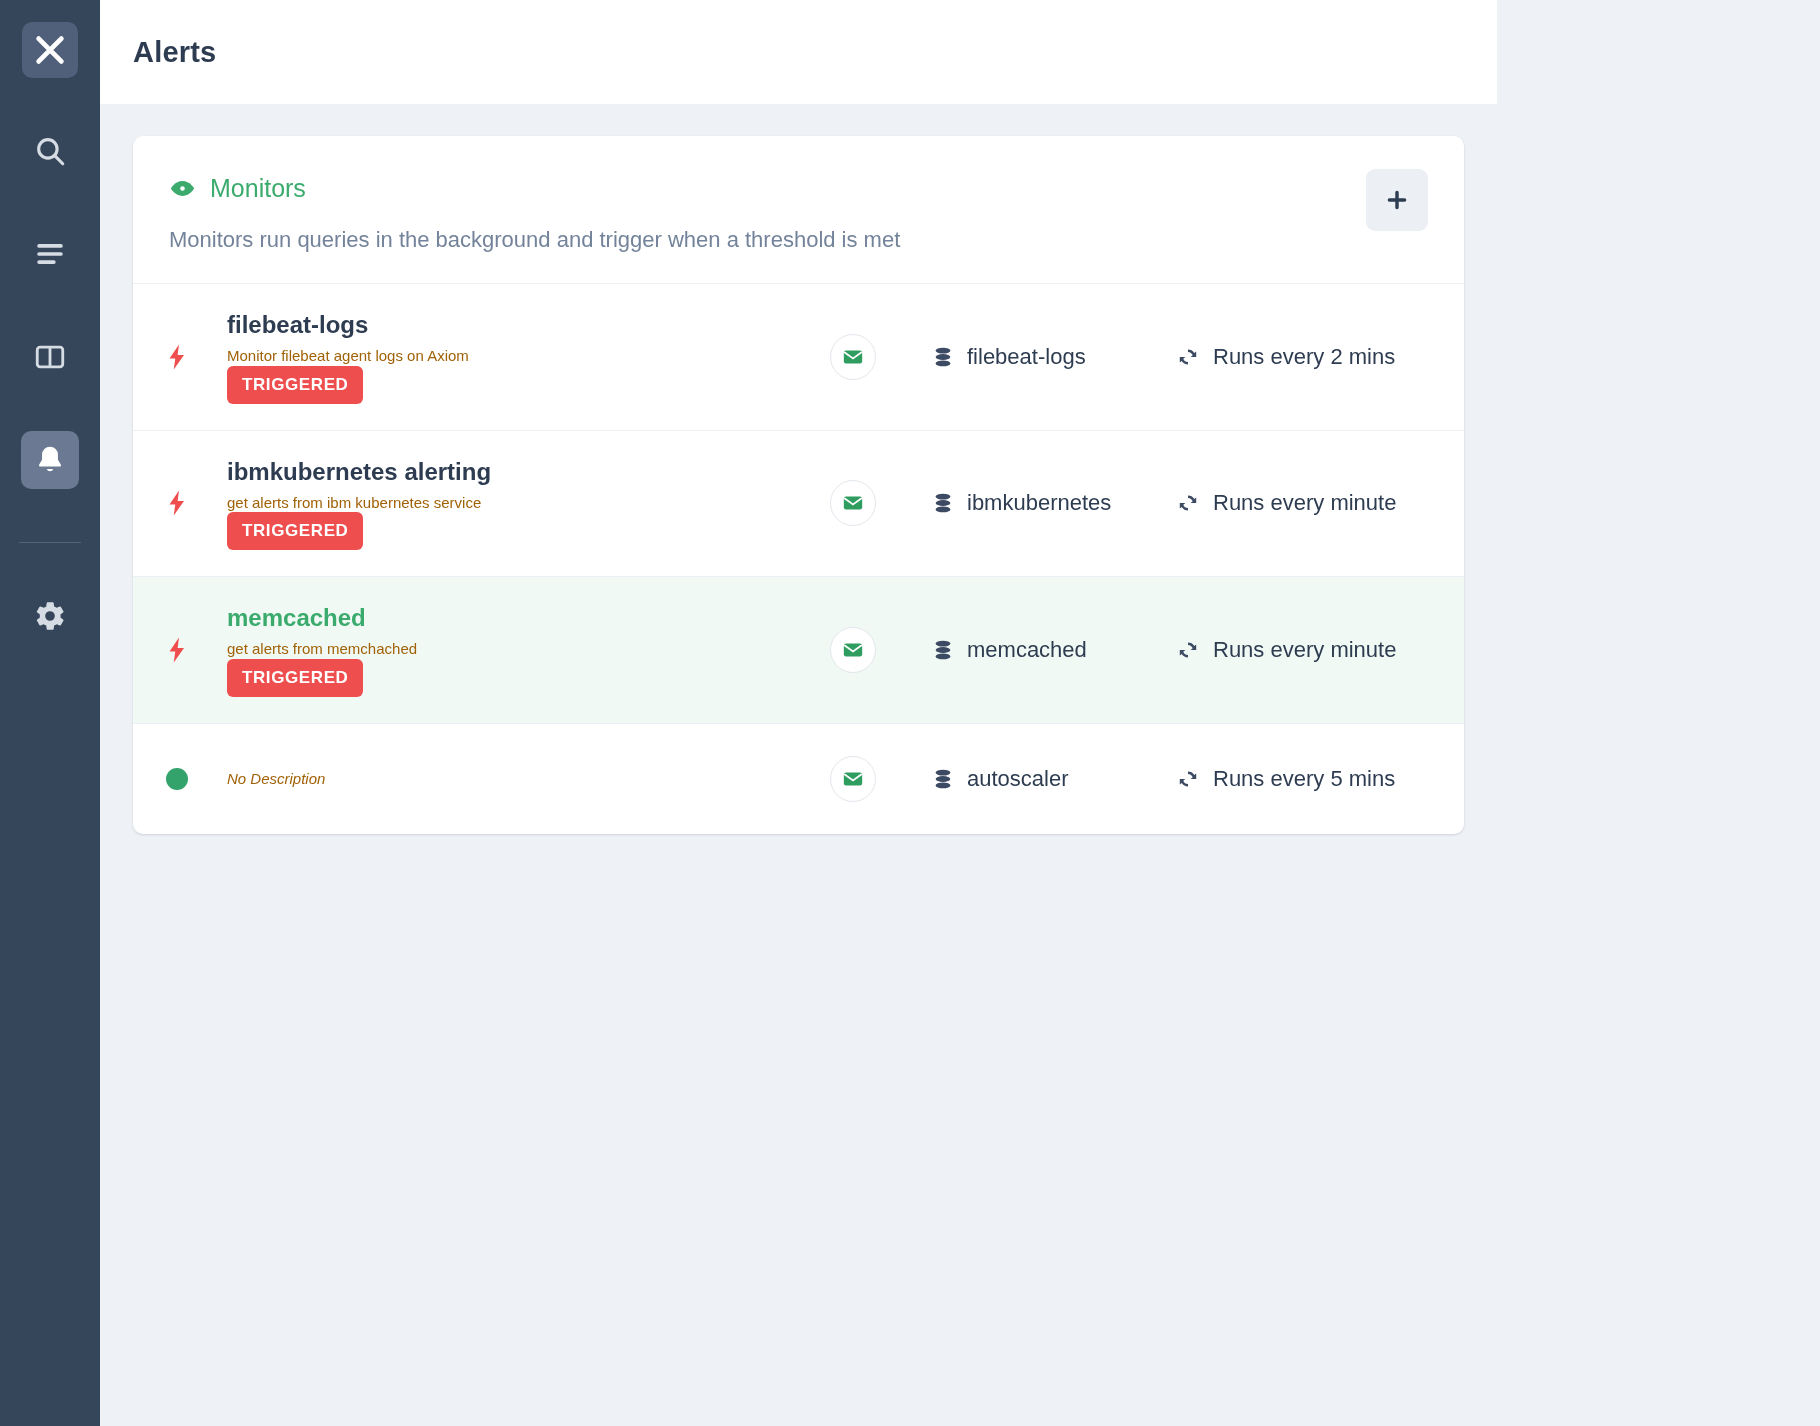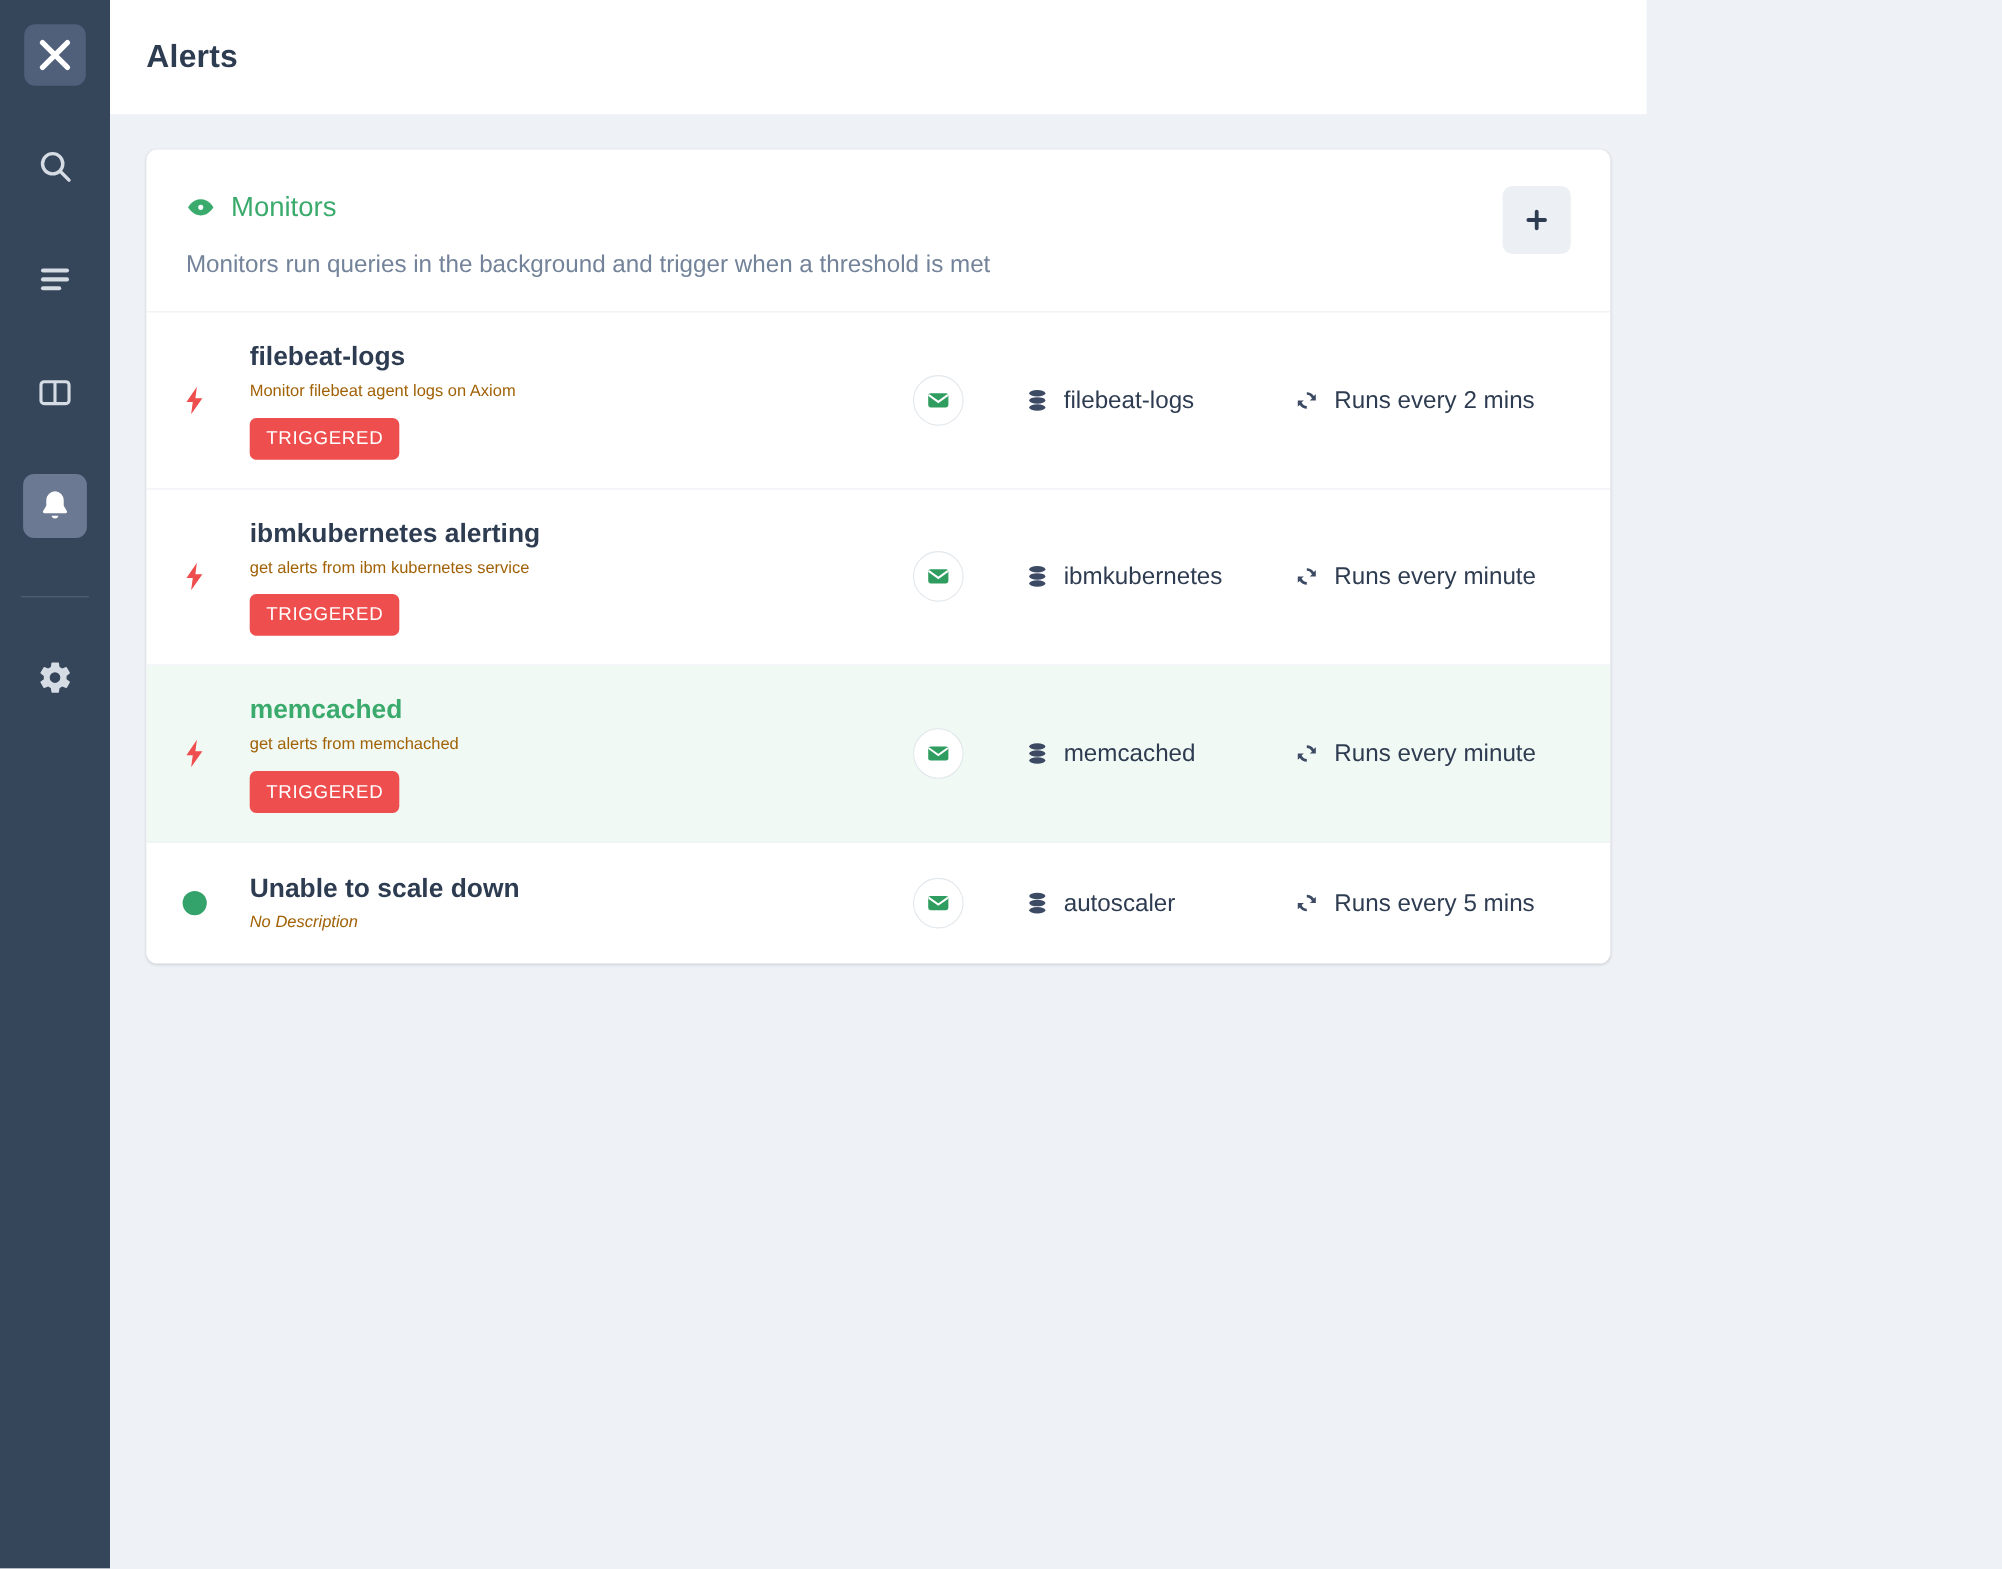--- a/index.html
+++ b/index.html
@@ -109,23 +109,23 @@
   .row-name {
     font-size: 24px; font-weight: bold; color: #2e3c51;
     line-height: 1.25; margin-bottom: 6px;
   }
   .row-name.green { color: #3bab6d; }
   .row-desc {
     font-size: 15px; color: #a16207; line-height: 1.3;
   }
   .row-desc.italic { font-style: italic; }
   .badge {
-    display: inline-block; margin-top: 14px;
+    display: inline-block; 
     background: #ef4e4e; color: #ffffff;
-    font-size: 17px; font-weight: normal; letter-spacing: 0.6px;
+    font-size: 17px; font-weight: bold; letter-spacing: 0.6px;
     padding: 9px 15px; border-radius: 6px;
   }
   .row-meta {
     display: flex; align-items: center; gap: 0;
     flex: 0 0 auto;
   }
   .mail-circle {
     width: 46px; height: 46px; border-radius: 50%;
     border: 1px solid #e2e7ec; background: #ffffff;
     display: flex; align-items: center; justify-content: center;
@@ -335,21 +335,20 @@
               <span>Runs every minute</span>
             </span>
           </div>
         </div>
 
         <div class="row">
           <div class="row-status">
             <span class="dot-green"></span>
           </div>
           <div class="row-body">
-            <div class="row-name">Unable to scale down</div>
             <div class="row-desc italic">No Description</div>
           </div>
           <div class="row-meta">
             <span class="mail-circle">
               <svg width="22" height="22" viewBox="0 0 24 24" fill="currentColor">
                 <rect x="2" y="5" width="20" height="14" rx="2.4"></rect>
                 <path d="M3 7 L12 13.5 L21 7" fill="none" stroke="#ffffff" stroke-width="2" stroke-linecap="round"></path>
               </svg>
             </span>
             <span class="meta-item dataset-col">

